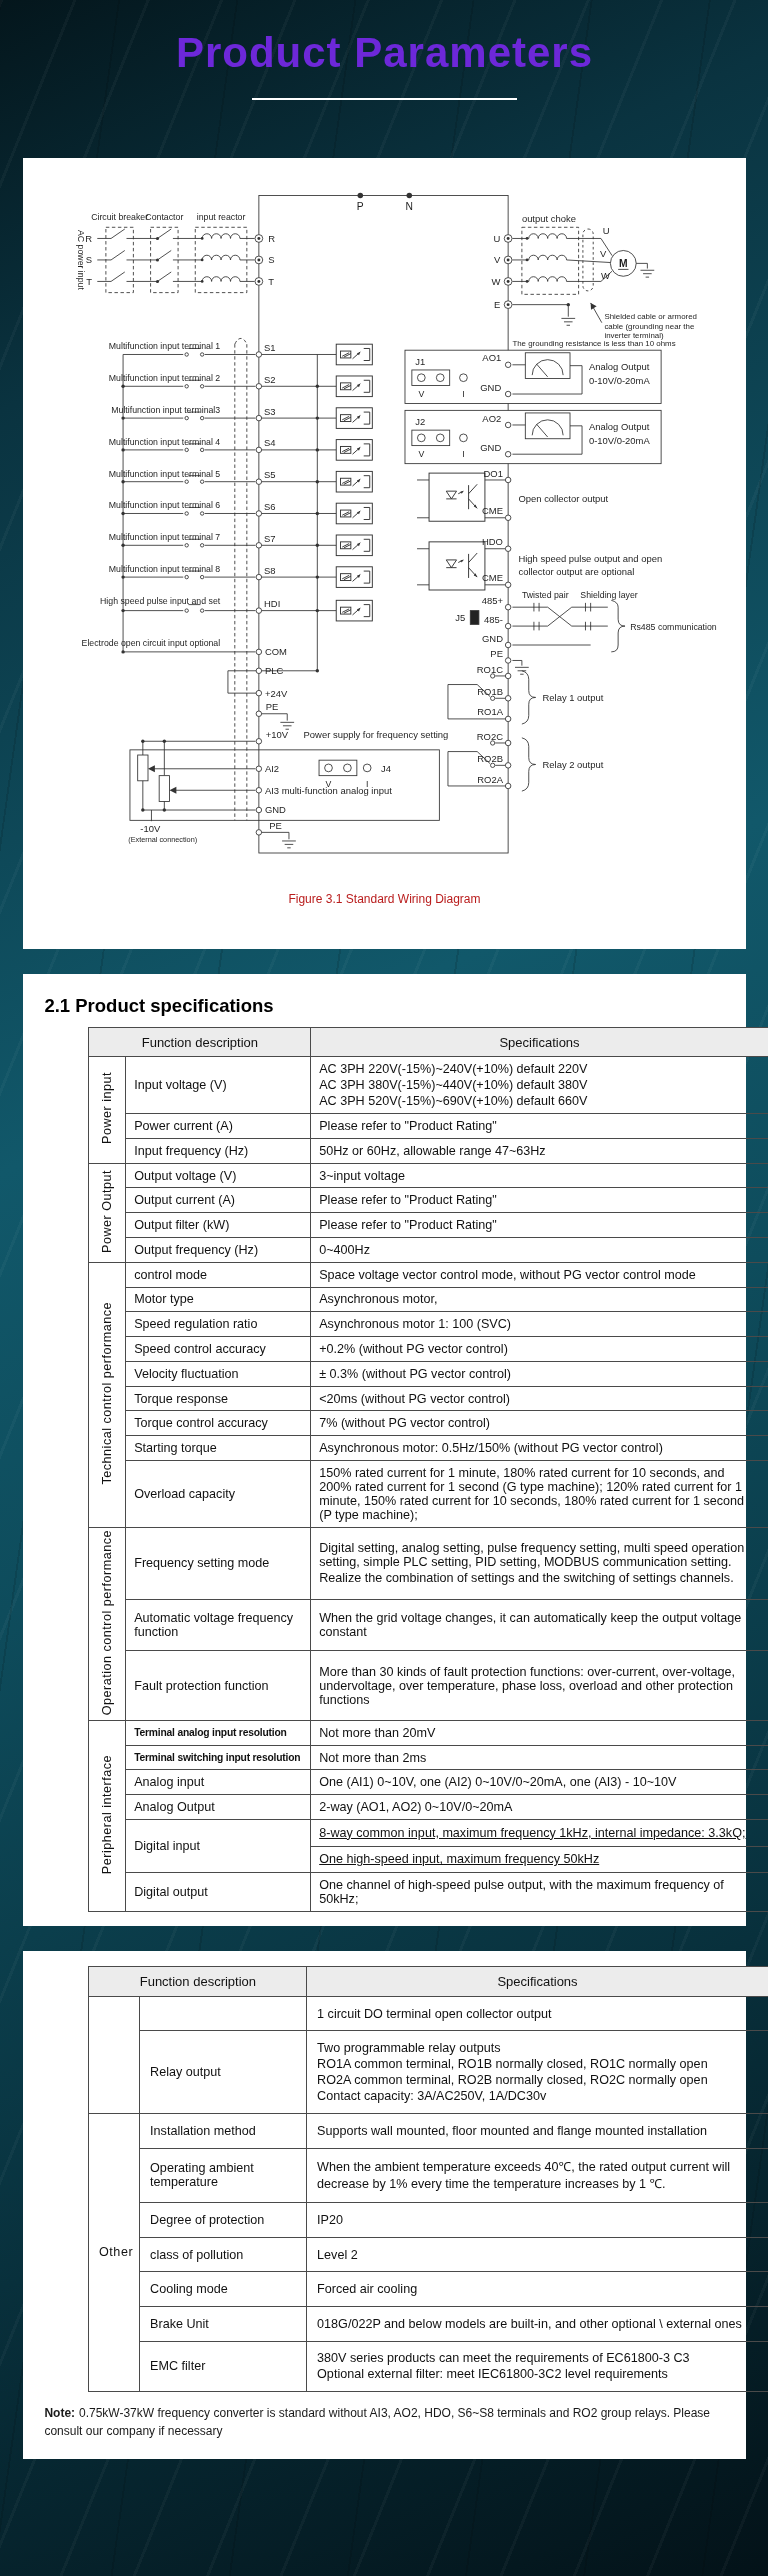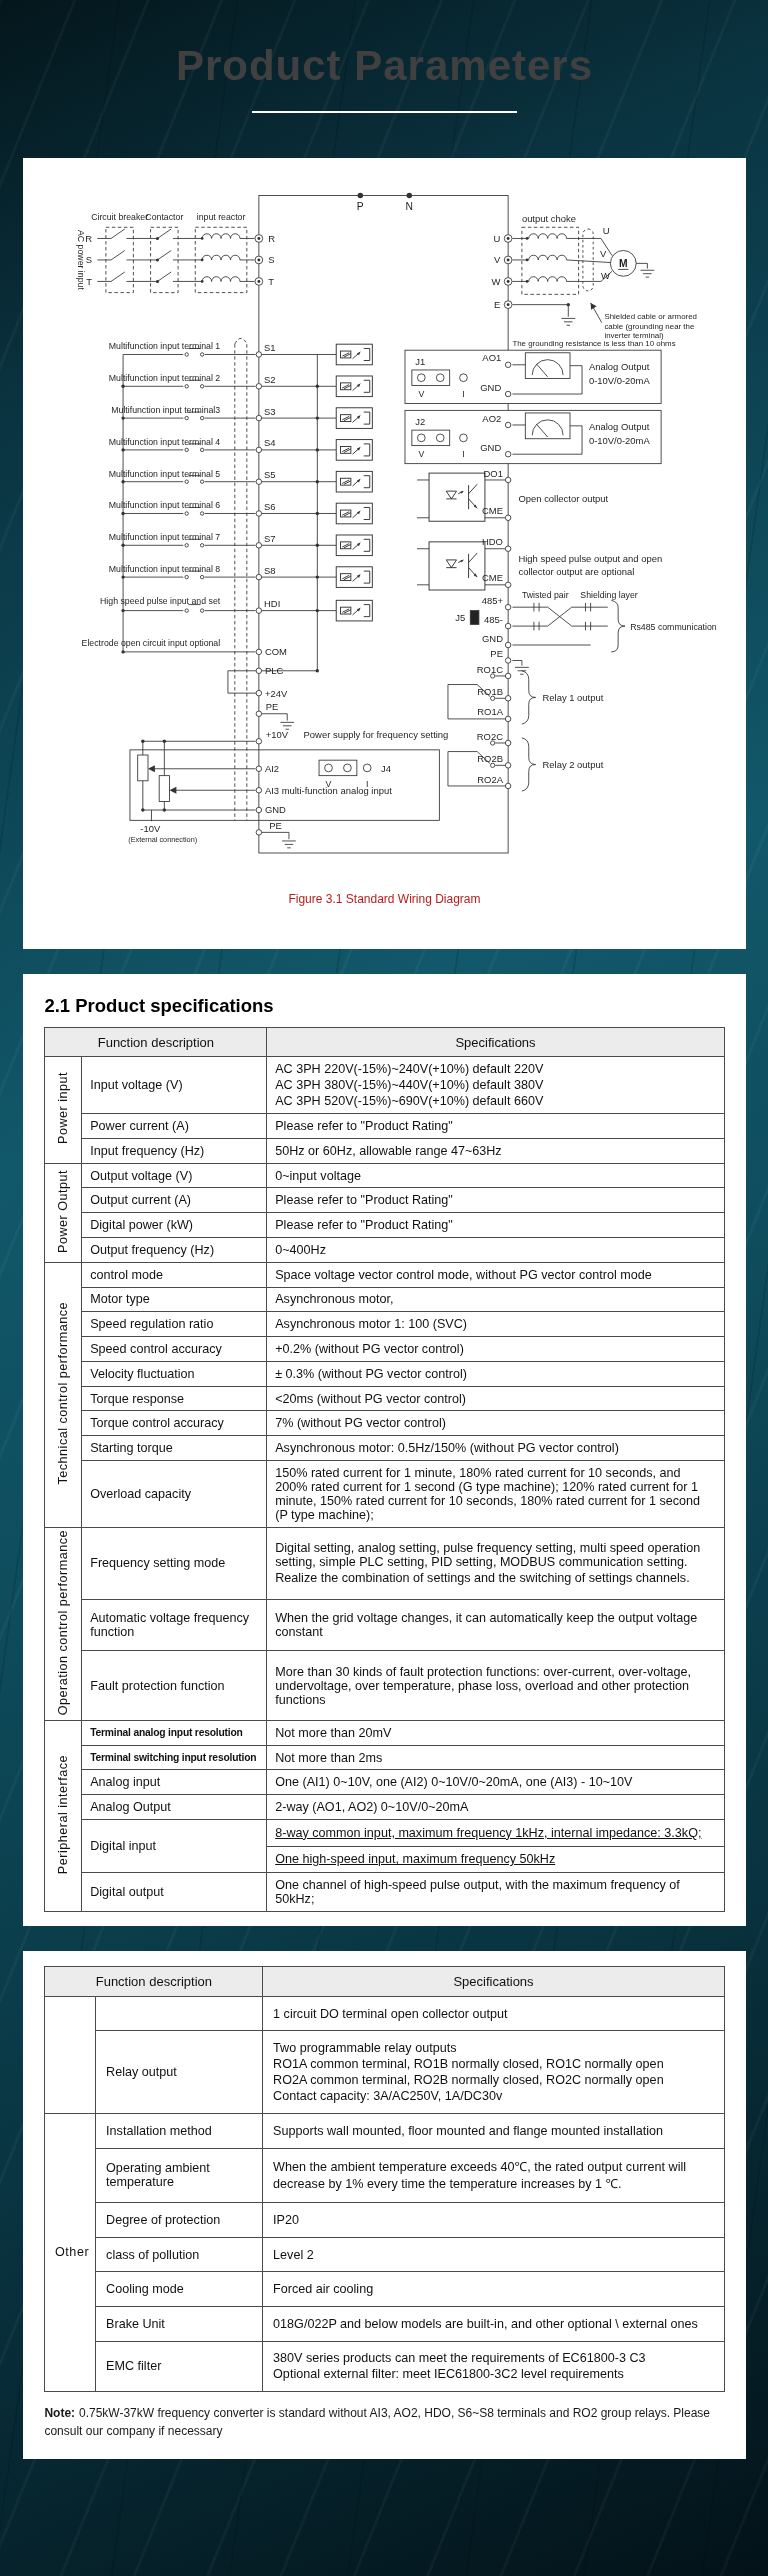--- a/index.html
+++ b/index.html
@@ -7,31 +7,31 @@
     width:769px;height:2576px;overflow:hidden;position:relative;
     font-family:"Liberation Sans",sans-serif;
     background:linear-gradient(155deg,#04161c 0%,#0a3340 14%,#11586a 40%,#0e4c5c 55%,#08303c 78%,#031218 100%);
   }
   body::before{
     content:"";position:absolute;inset:0;pointer-events:none;
     background:repeating-linear-gradient(112deg,rgba(255,255,255,0.035) 0 2.9px,rgba(0,0,0,0) 2.9px 68px),
                repeating-linear-gradient(98deg,rgba(0,0,0,0.12) 0 1.9px,rgba(0,0,0,0) 1.9px 117px);
   }
   .banner{position:relative;height:158px;}
-  .banner h1{margin:0;padding-top:42px;text-align:center;color:#404040;font-size:42px;font-weight:bold;letter-spacing:1px;}
+  .banner h1{margin:0;padding-top:29px;text-align:center;color:#6d28d9;font-size:42px;font-weight:bold;letter-spacing:1px;}
   .title-underline{width:265px;height:1.9px;background:#ffffff;margin:21.4px auto 0;}
   .card{position:relative;background:#fff;margin:0 23px 25px;padding:15.6px 21.4px 13.6px;color:#111;}
   .card h2{font-size:18.5px;margin:5.8px 0 9.7px;color:#000;}
   .caption{text-align:center;font-size:12px;color:#b91c1c;margin:9.7px 0 29px;}
   .note{font-size:12px;line-height:1.5;color:#1a1a1a;margin:11.7px 0 5.8px;}
   .note b{margin-right:3.9px;}
   svg text{fill:#1f1f1f;}
   .t85{font-size:8.5px;} .t9{font-size:9.2px;} .t10{font-size:10.2px;}
   .t11{font-size:11px;} .t12{font-size:12px;} .t12b{font-size:12px;font-weight:bold;}
-  table{border-collapse:collapse;width:100%;font-size:12.6px;color:#111;table-layout:fixed;}
+  table{border-collapse:collapse;width:100%;font-size:12.6px;color:#111;table-layout:fixed;margin-left:44px;}
   th,td{border:1px solid #4a4a4a;padding:3.9px 7.8px;text-align:left;vertical-align:middle;word-wrap:break-word;}
   th{background:#ececec;font-weight:normal;text-align:center;font-size:13px;padding:6.8px 3.9px;}
   td.gcell{padding:1.9px;text-align:center;vertical-align:middle;}
   .gcell span{display:inline-block;writing-mode:vertical-rl;transform:rotate(180deg);letter-spacing:0.5px;line-height:1.05;font-size:12.6px;}
   .gcell.horiz span{writing-mode:horizontal-tb;transform:none;}
   td.name.small{font-size:10.3px;letter-spacing:-0.2px;font-weight:bold;}
   td.spec > div{padding:1px 0;}
   td.spec.split{padding:0;}
   td.spec.split > div{padding:5.8px 7.8px;text-decoration:underline;}
   td.spec.split > div + div{border-top:1px solid #4a4a4a;}
@@ -554,31 +554,31 @@
           <tr>
             <td class="name">Input frequency (Hz)</td>
             <td class="spec">
               <div>50Hz or 60Hz, allowable range 47~63Hz</div>
             </td>
           </tr>
           <tr>
             <td class="gcell" rowspan="4"><span>Power Output</span></td>
             <td class="name">Output voltage (V)</td>
             <td class="spec">
-              <div>0~input voltage</div>
+              <div>3~input voltage</div>
             </td>
           </tr>
           <tr>
             <td class="name">Output current (A)</td>
             <td class="spec">
               <div>Please refer to "Product Rating"</div>
             </td>
           </tr>
           <tr>
-            <td class="name">Digital power (kW)</td>
+            <td class="name">Output filter (kW)</td>
             <td class="spec">
               <div>Please refer to "Product Rating"</div>
             </td>
           </tr>
           <tr>
             <td class="name">Output frequency (Hz)</td>
             <td class="spec">
               <div>0~400Hz</div>
             </td>
           </tr>

